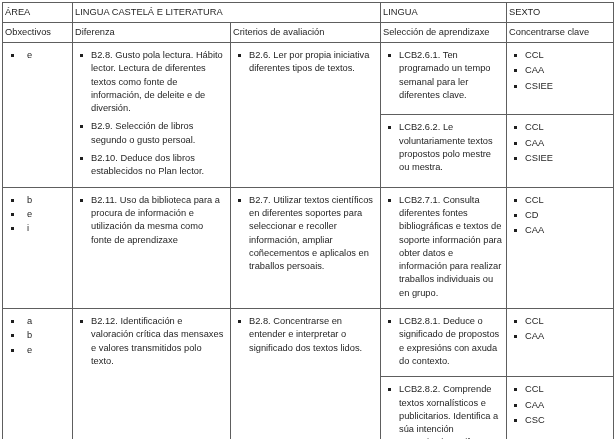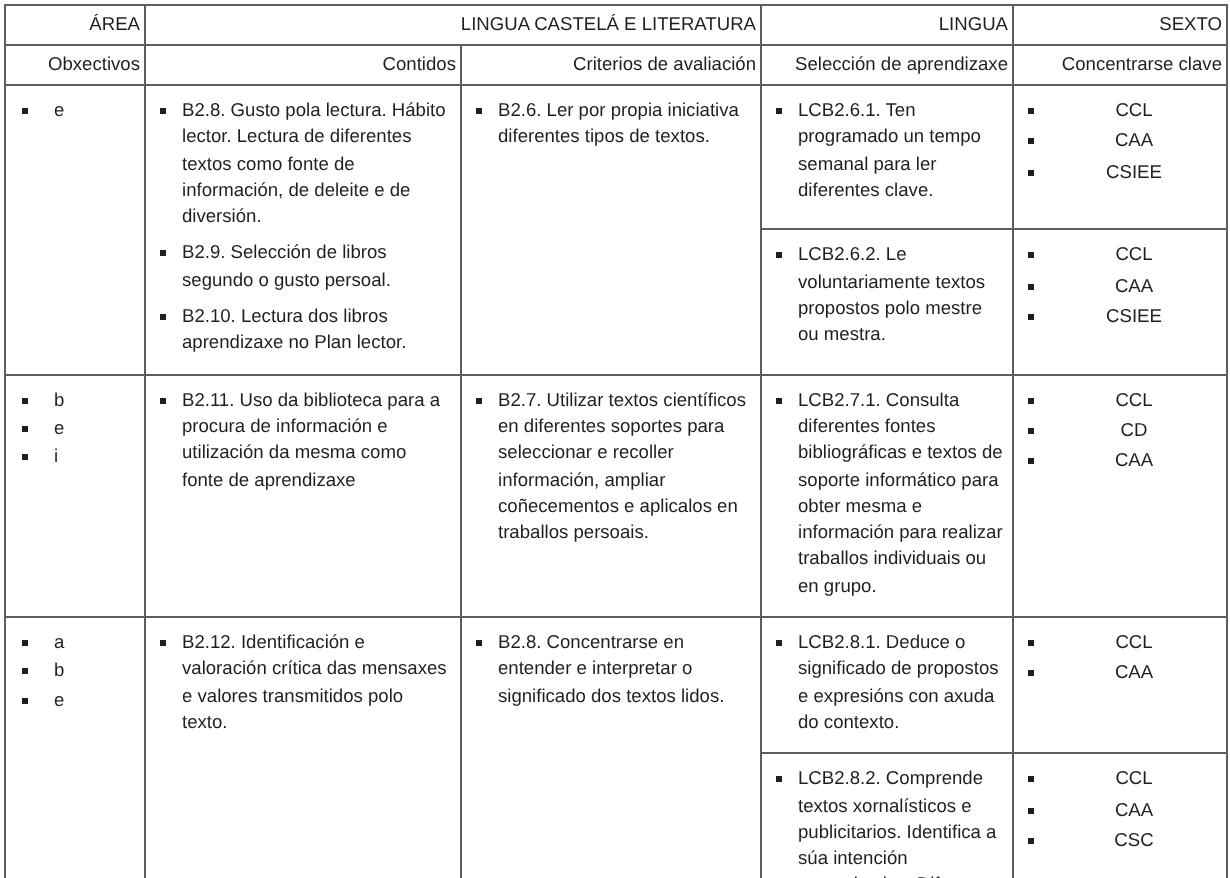--- a/index.html
+++ b/index.html
@@ -10,41 +10,41 @@
   table.curr {
     position:absolute; left:2px; top:2px; width:611px;
     border-collapse:collapse; table-layout:fixed;
   }
   .curr th, .curr td {
     border:1px solid #5e5e5e; padding:0;
     font-size:9.3px; font-weight:400; vertical-align:top;
     overflow:hidden;
   }
   .curr thead th {
-    text-align:right; vertical-align:middle; padding:2px 2px;
+    text-align:left; vertical-align:middle; padding:2px 2px;
     line-height:11px;
   }
   tr.hrow { height:20px; }
   tr.rg1a { height:57px; }
   tr.rg1b { height:60px; }
   tr.rg2  { height:90px; }
   tr.rg3a { height:60px; }
   tr.rg3b { height:114px; }
   ul.blist { margin:0; padding:6px 4px 3px 6px; list-style:none; }
   ul.blist li {
     position:relative; padding-left:12px; line-height:13.3px;
     margin:0 0 5px 0;
   }
   ul.blist li::before {
     content:""; position:absolute; left:1px; top:5px;
     width:3px; height:3px; background:#1f1f1f;
   }
   td.c-obx ul.blist { padding-left:7px; }
   td.c-obx ul.blist li { padding-left:17px; margin-bottom:1px; }
-  td.c-comp ul.blist li { margin-bottom:2px;text-align:center; }
+  td.c-comp ul.blist li { margin-bottom:2px; }
 </style>
 </head>
 <body>
 
 <table class="curr">
   <colgroup>
     <col style="width:70px">
       <col style="width:158px">
       <col style="width:150px">
     <col style="width:126px">
@@ -52,39 +52,39 @@
   </colgroup>
   <thead>
     <tr class="hrow">
       <th>ÁREA</th>
       <th colspan="2">LINGUA CASTELÁ E LITERATURA</th>
       <th>LINGUA</th>
       <th>SEXTO</th>
     </tr>
     <tr class="hrow">
       <th>Obxectivos</th>
-      <th>Contidos</th>
+      <th>Diferenza</th>
       <th>Criterios de avaliación</th>
       <th>Selección de aprendizaxe</th>
       <th>Concentrarse clave</th>
     </tr>
   </thead>
   <tbody>
 
     <tr class="rg1a">
       <td class="c-obx" rowspan="2">
         <ul class="blist">
           <li>e</li>
         </ul>
       </td>
       <td class="c-cont" rowspan="2">
         <ul class="blist">
           <li>B2.8. Gusto pola lectura. Hábito lector. Lectura de diferentes textos como fonte de información, de deleite e de diversión.</li>
           <li>B2.9. Selección de libros segundo o gusto persoal.</li>
-          <li>B2.10. Lectura dos libros aprendizaxe no Plan lector.</li>
+          <li>B2.10. Deduce dos libros establecidos no Plan lector.</li>
         </ul>
       </td>
       <td class="c-crit" rowspan="2">
         <ul class="blist">
           <li>B2.6. Ler por propia iniciativa diferentes tipos de textos.</li>
         </ul>
       </td>
       <td class="c-est">
         <ul class="blist">
           <li>LCB2.6.1. Ten programado un tempo semanal para ler diferentes clave.</li>
@@ -126,21 +126,21 @@
           <li>B2.11. Uso da biblioteca para a procura de información e utilización da mesma como fonte de aprendizaxe</li>
         </ul>
       </td>
       <td class="c-crit">
         <ul class="blist">
           <li>B2.7. Utilizar textos científicos en diferentes soportes para seleccionar e recoller información, ampliar coñecementos e aplicalos en traballos persoais.</li>
         </ul>
       </td>
       <td class="c-est">
         <ul class="blist">
-          <li>LCB2.7.1. Consulta diferentes fontes bibliográficas e textos de soporte informático para obter mesma e información para realizar traballos individuais ou en grupo.</li>
+          <li>LCB2.7.1. Consulta diferentes fontes bibliográficas e textos de soporte información para obter datos e información para realizar traballos individuais ou en grupo.</li>
         </ul>
       </td>
       <td class="c-comp">
         <ul class="blist">
           <li>CCL</li>
           <li>CD</li>
           <li>CAA</li>
         </ul>
       </td>
     </tr>

